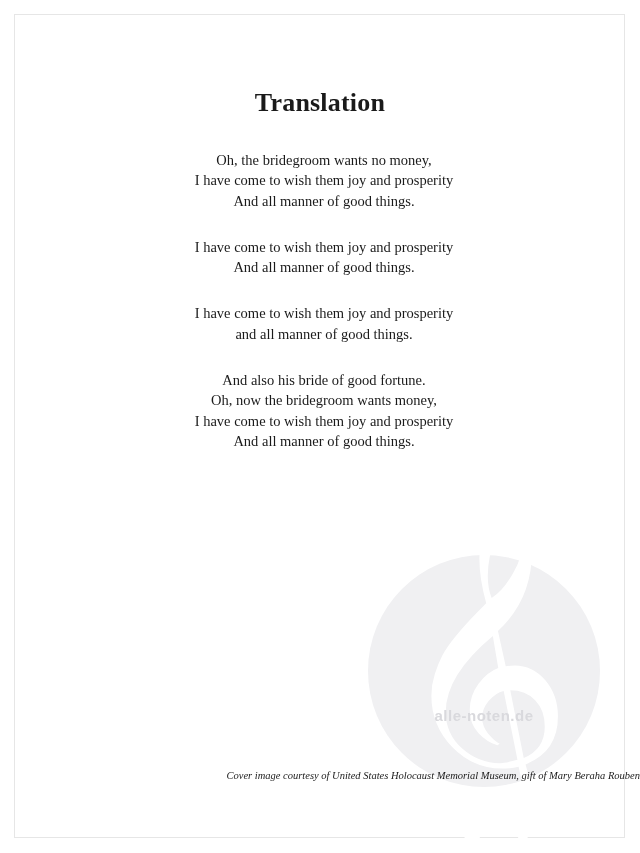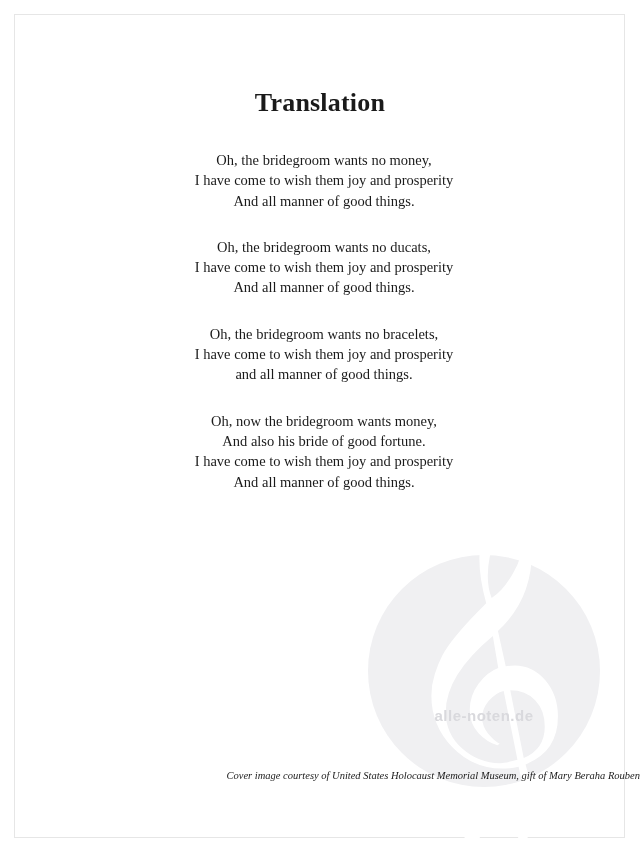--- a/index.html
+++ b/index.html
@@ -133,34 +133,32 @@
 
   <div class="lyrics">
 
     <div class="stanza">
       <div class="line">Oh, the bridegroom wants no money,</div>
       <div class="line">I have come to wish them joy and prosperity</div>
       <div class="line">And all manner of good things.</div>
     </div>
 
     <div class="stanza">
-      <div class="line">Oh, the bridegroom wants no ducats,</div>
       <div class="line">I have come to wish them joy and prosperity</div>
       <div class="line">And all manner of good things.</div>
     </div>
 
     <div class="stanza">
-      <div class="line">Oh, the bridegroom wants no bracelets,</div>
       <div class="line">I have come to wish them joy and prosperity</div>
       <div class="line">and all manner of good things.</div>
     </div>
 
     <div class="stanza">
+      <div class="line">And also his bride of good fortune.</div>
       <div class="line">Oh, now the bridegroom wants money,</div>
-      <div class="line">And also his bride of good fortune.</div>
       <div class="line">I have come to wish them joy and prosperity</div>
       <div class="line">And all manner of good things.</div>
     </div>
 
   </div>
 
   <div class="credit">Cover image courtesy of United States Holocaust Memorial Museum, gift of Mary Beraha Rouben</div>
 
 </div>
 

